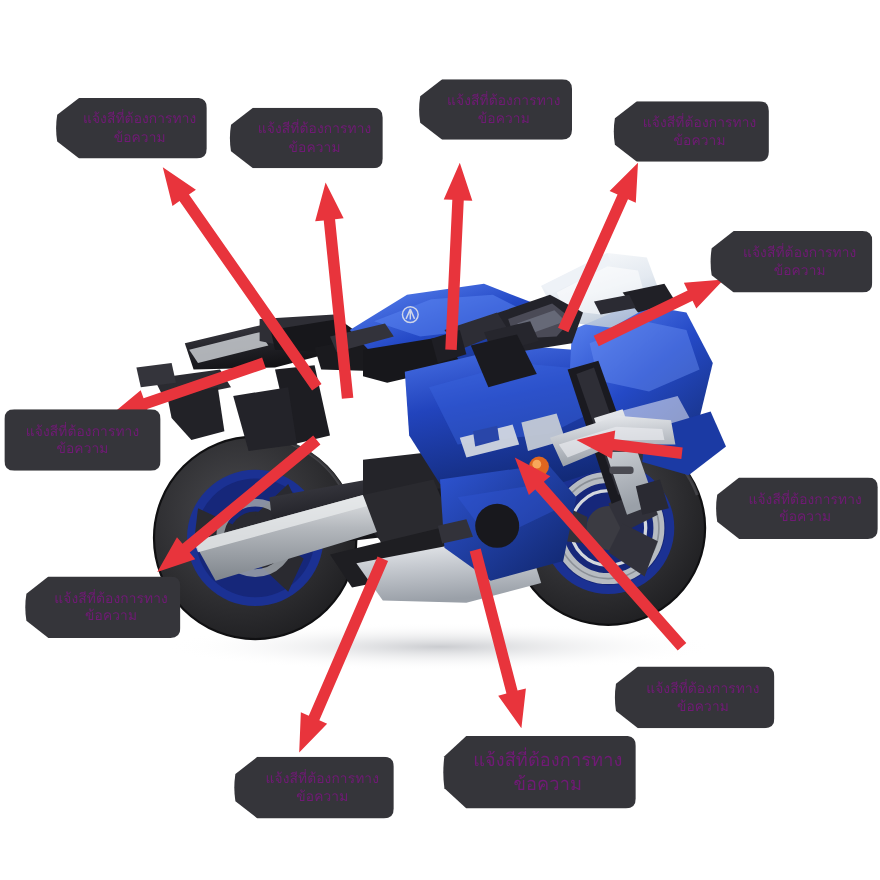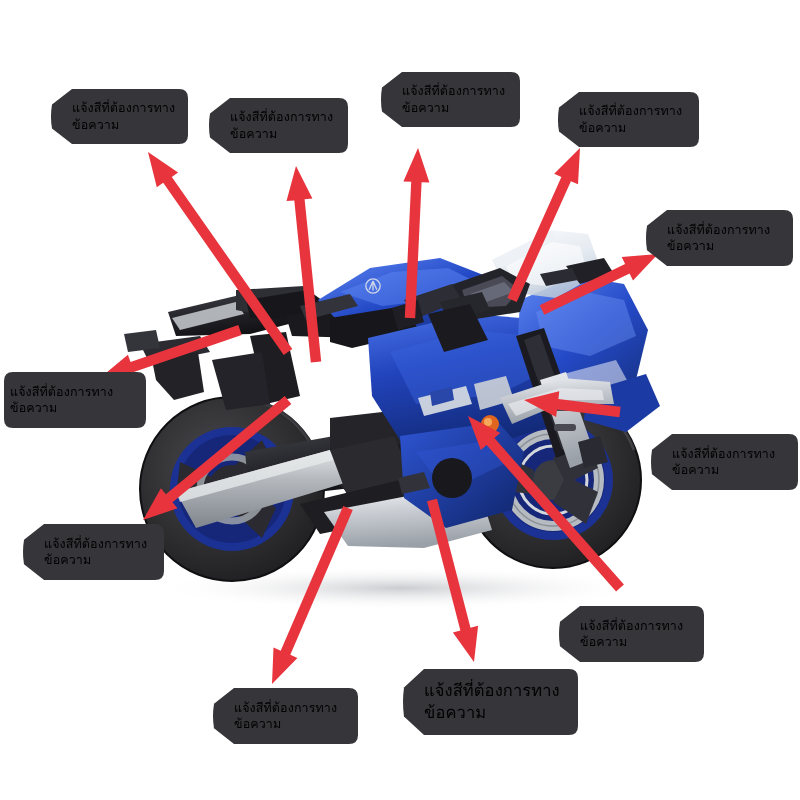--- a/index.html
+++ b/index.html
@@ -18,22 +18,22 @@
   }
 
   
   #arrow-layer{
     position:absolute;left:0;top:0;width:800px;height:800px;
   }
 
   
   .callout{
     position:absolute;
-    color:#000000;
-    text-align:left;
+    color:#701a75;
+    text-align:center;
     line-height:1.32;
     display:flex;
     align-items:center;
     justify-content:center;
     box-sizing:border-box;
     white-space:pre-line;
     letter-spacing:.1px;
   }
   .callout .ctext{
     position:relative;

